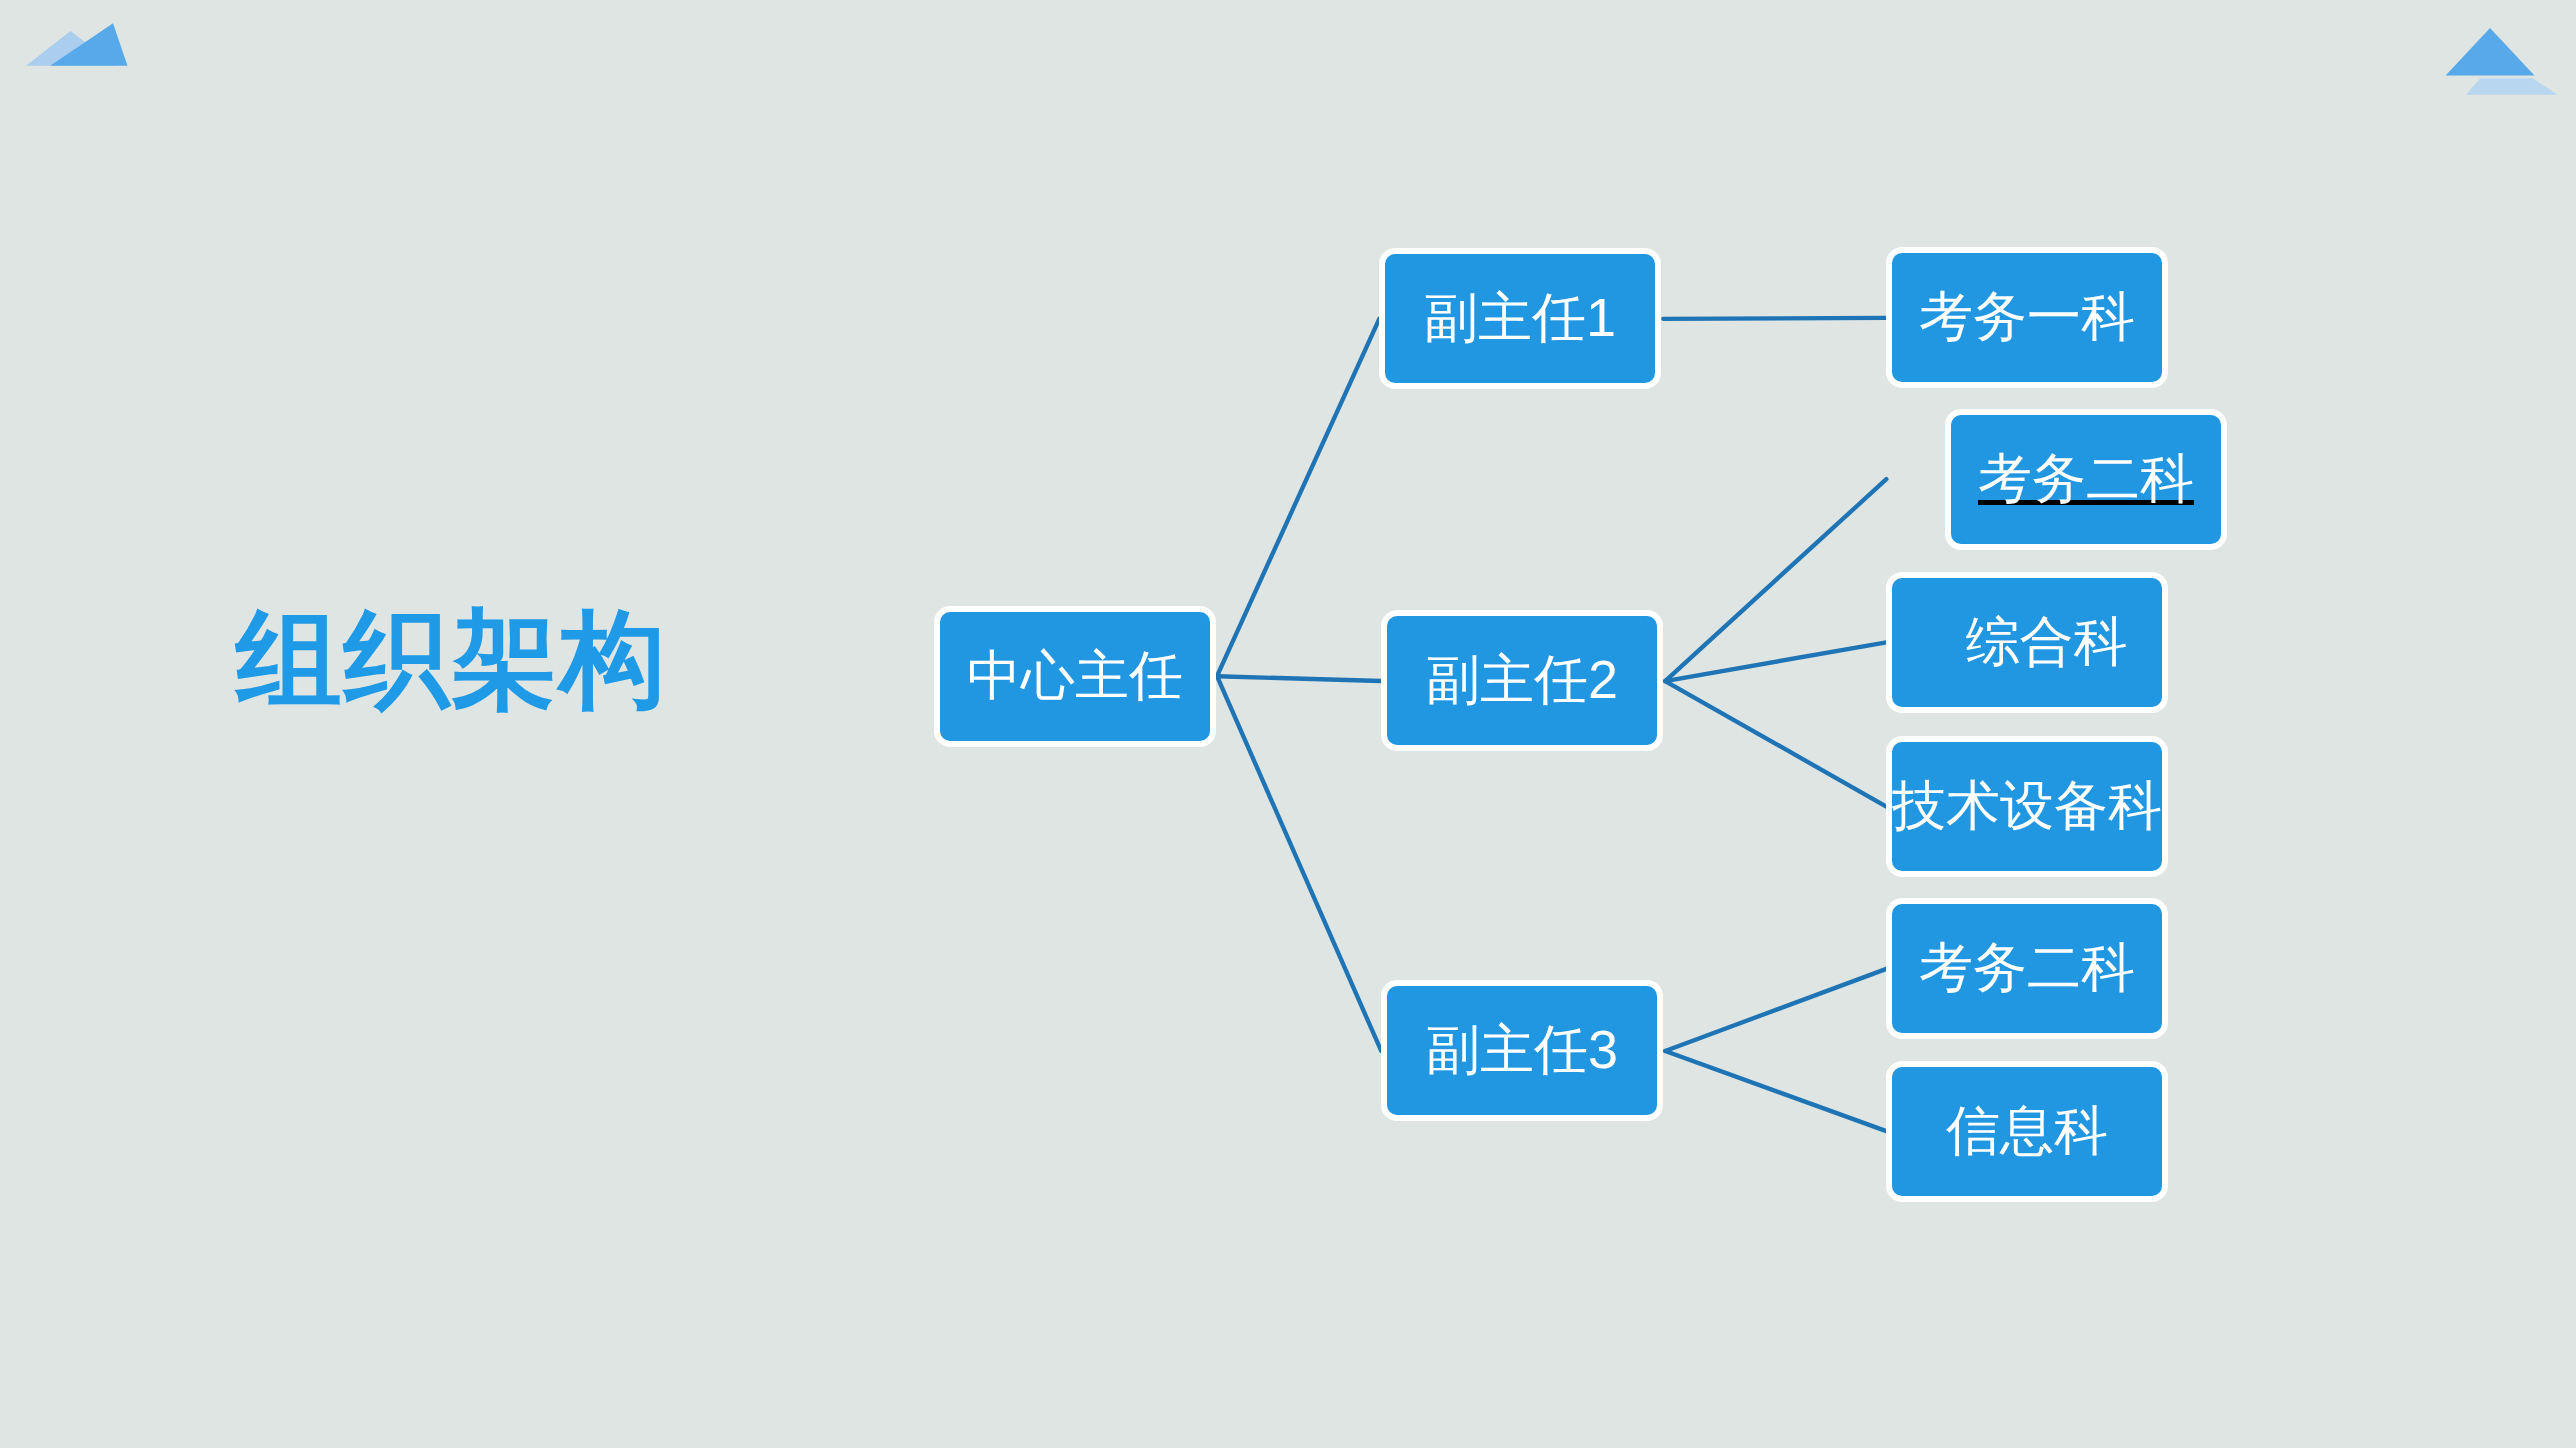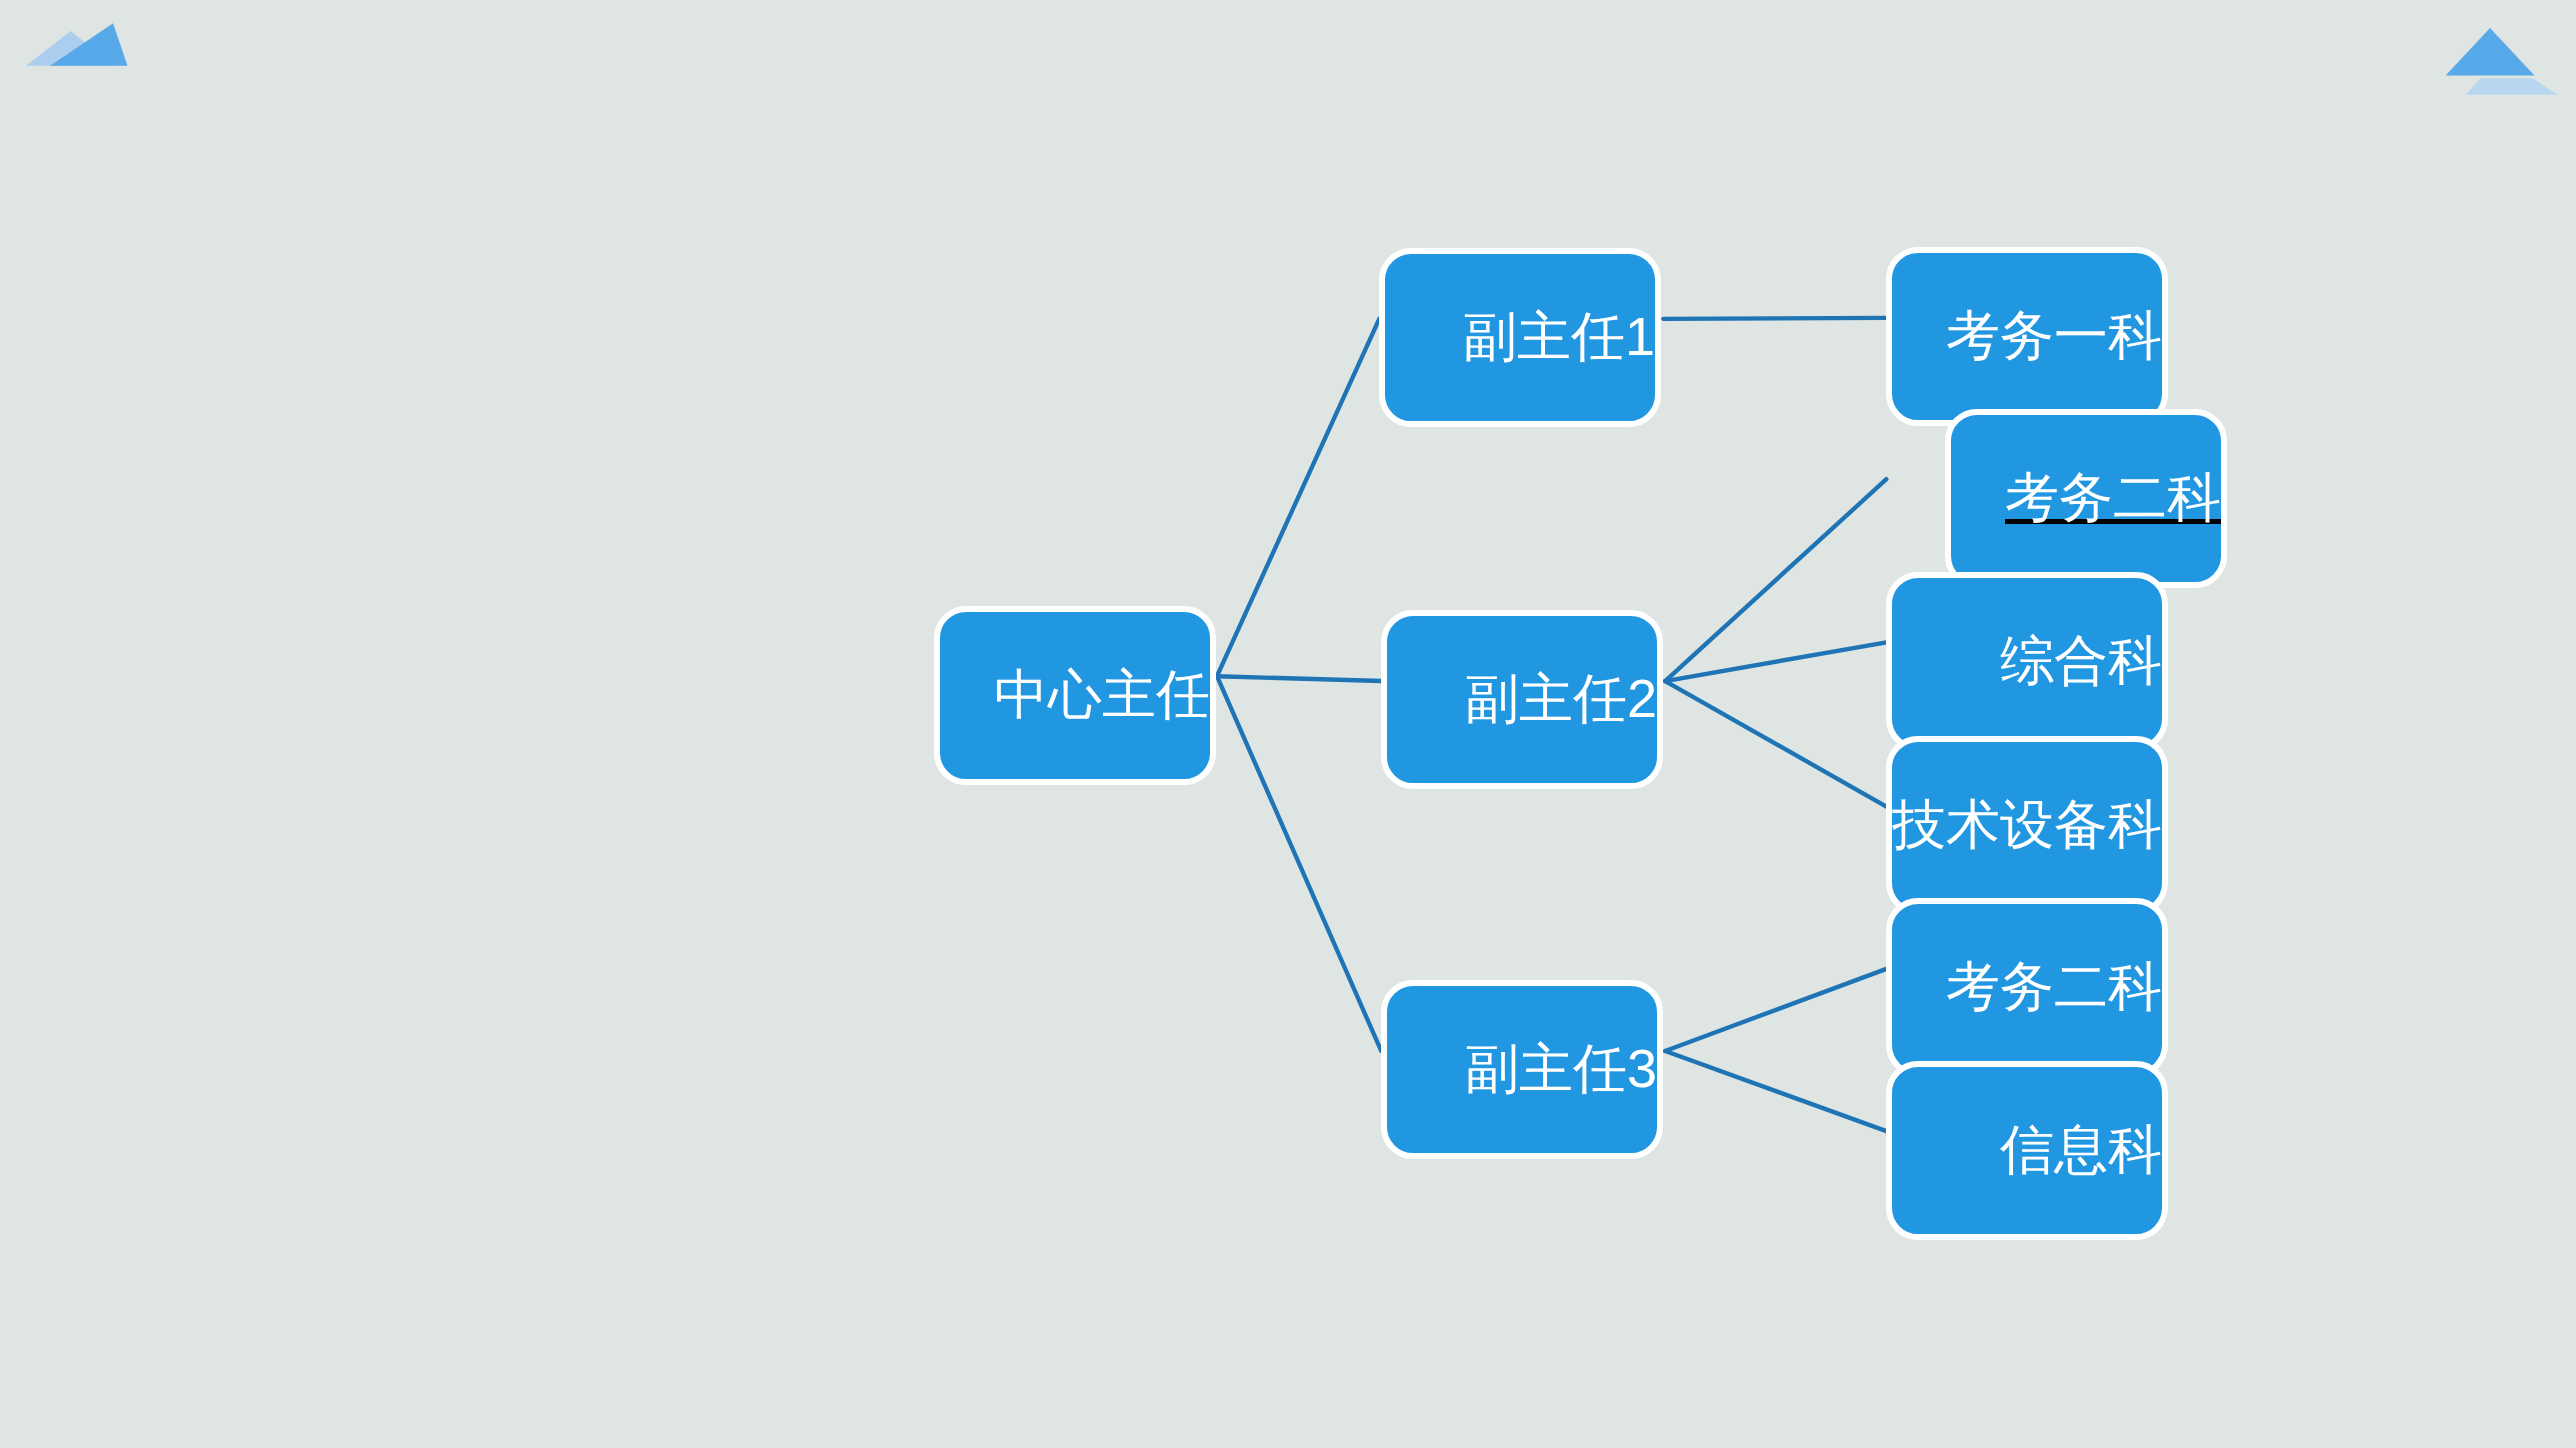--- a/index.html
+++ b/index.html
@@ -50,25 +50,25 @@
     margin-top: 5.8px;
     font-size: 48px;
     font-weight: 400;
     color: var(--subtitle-color);
     letter-spacing: 5.8px;
     line-height: 70px;
   }
 
   .org-node {
     position: absolute;
-    width: 282px; height: 179px;
+    width: 282px; height: 141px;
     background: var(--accent-color);
     border: 6.8px solid #ffffff;
-    border-radius: 32px;
-    display: flex; align-items: center; justify-content: flex-end;
+    border-radius: 16px;
+    display: flex; align-items: center; justify-content: center;
     z-index: 2;
     white-space: nowrap;
   }
   .org-node-label {
     color: var(--node-text-color);
     font-size: 54px;
     font-weight: 400;
   }
   .node-root    { left:  934px; top:  606px; }
   .node-deputy1 { left: 1379px; top:  248px; }
@@ -102,20 +102,21 @@
     <path class="connector" d="M1722,330 L1953,329"></path>
     <path class="connector" d="M1724,705 L1953,496"></path>
     <path class="connector" d="M1724,705 L1953,665"></path>
     <path class="connector" d="M1724,705 L1953,835"></path>
     <path class="connector" d="M1724,1088 L1953,1003"></path>
     <path class="connector" d="M1724,1088 L1953,1171"></path>
   </g>
 </svg>
 
 <div class="title-block">
+  <div class="title-cn">组织架构</div>
   <div class="title-en">
   </div>
 </div>
 
 <div class="org-node node-root">
   <span class="org-node-label">中心主任</span>
 </div>
 
 <div class="org-node node-deputy1">
   <span class="org-node-label">副主任1</span>

